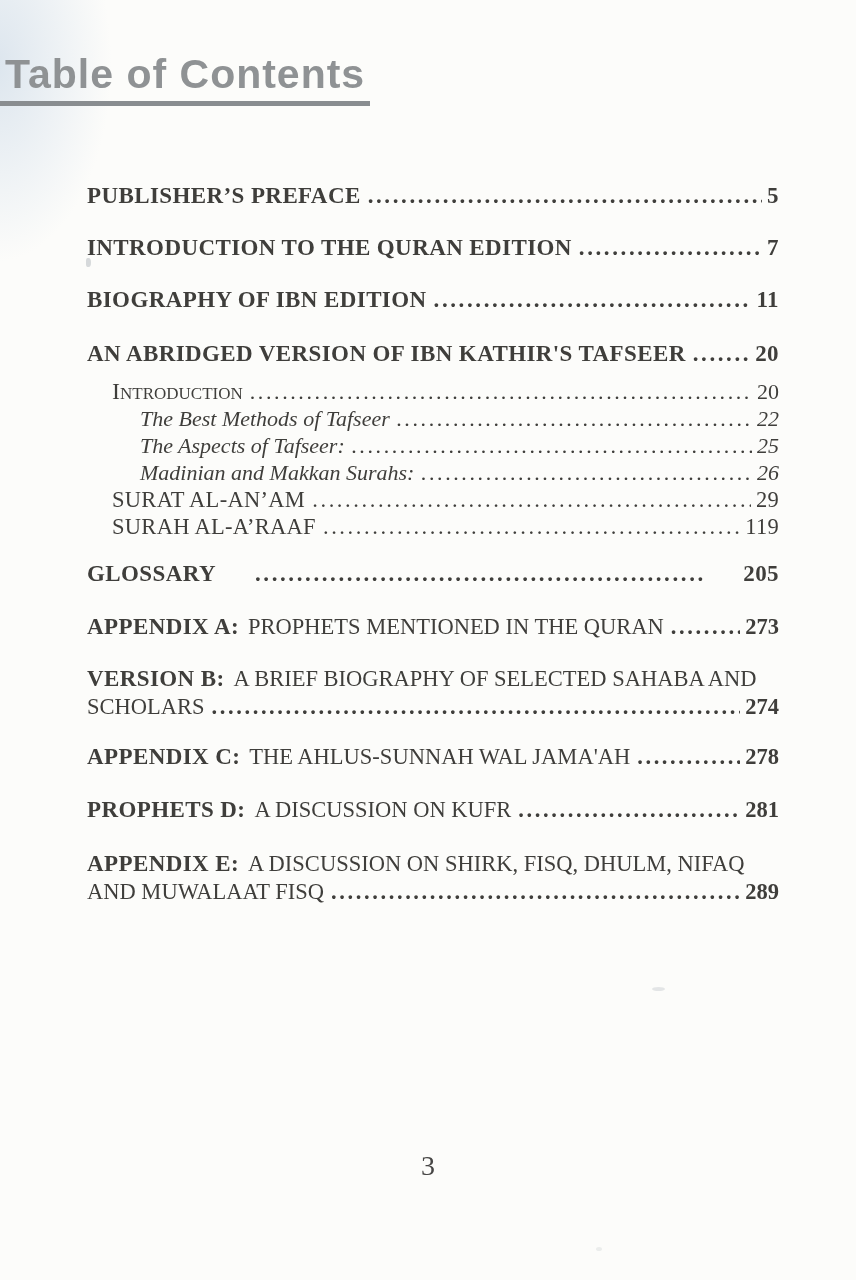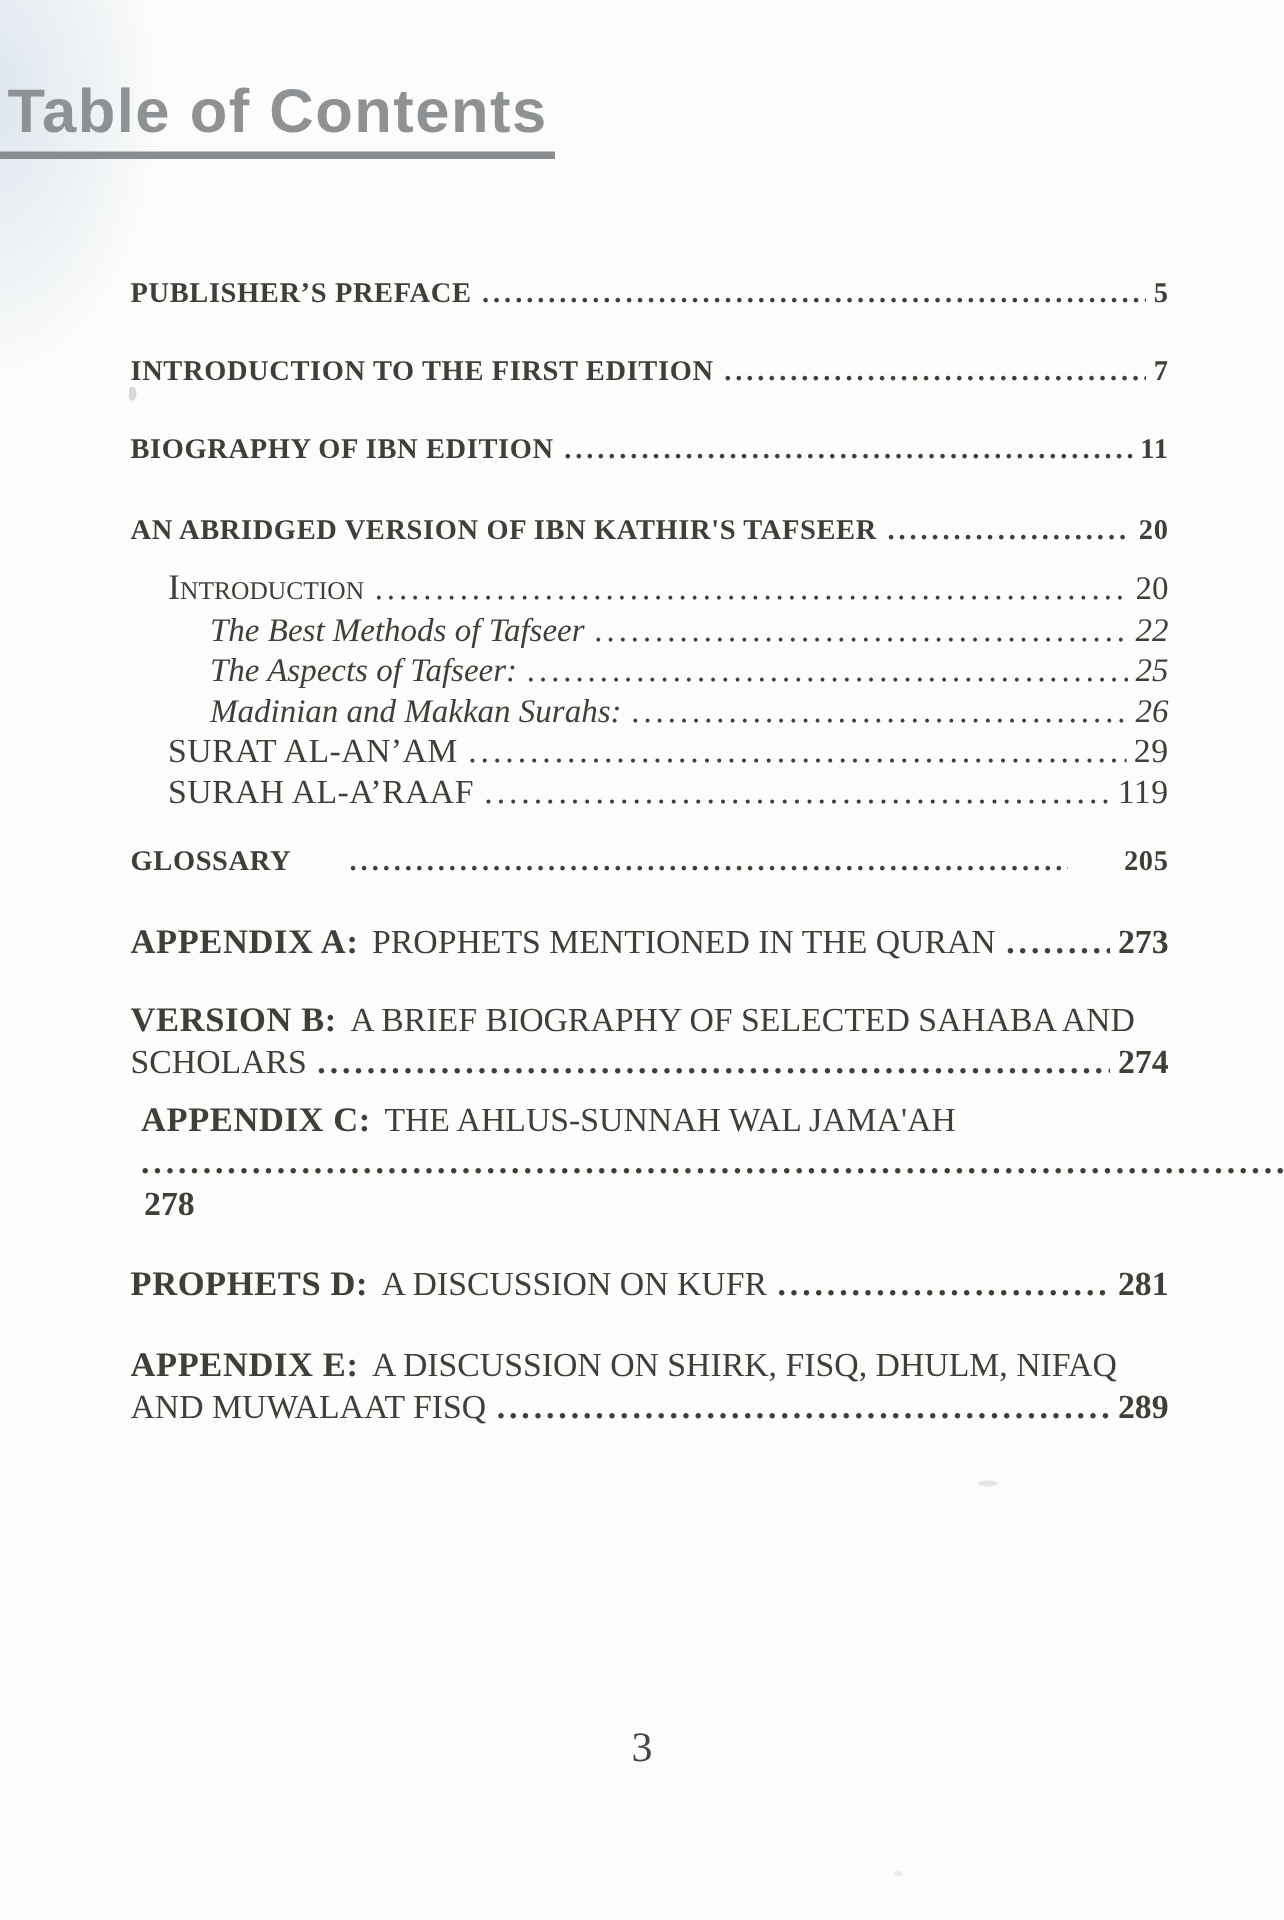--- a/index.html
+++ b/index.html
@@ -61,21 +61,21 @@
   .toc {
     position: absolute;
     left: 87px;
     right: 77px;
     top: 182px;
   }
   .row {
     display: flex;
     align-items: baseline;
     line-height: 28px;
-    font-size: 19px;
+    font-size: 23px;
   }
   .row .label { white-space: nowrap; flex: 0 0 auto; }
   .leader {
     flex: 1 1 auto;
     overflow: hidden;
     white-space: nowrap;
     margin: 0 3px 0 7px;
     min-width: 10px;
   }
   .leader::after {
@@ -95,21 +95,21 @@
   .appendix .prefix { font-weight: bold; letter-spacing: 0.4px; font-size: 23px; margin-right: 9px; }
   .appendix .page   { font-weight: bold; }
   .appendix .leader { font-weight: bold; }
 
   .row.twoline { display: block; }
   .twoline .line1 { white-space: nowrap; line-height: 28px; }
   .twoline .line2 { display: flex; align-items: baseline; line-height: 28px; }
 
   .mt10 { margin-top: 10px; }
   .mt20 { margin-top: 20px; gap: 32px; }
-  .mt22 { margin-top: 11px; flex-direction: column; }
+  .mt22 { margin-top: 22px; }
   .mt24 { margin-top: 24px; }
   .mt25 { margin-top: 25px; font-family: Liberation Serif, serif; }
   .mt26 { margin-top: 26px; }
 
   .folio {
     position: absolute;
     top: 1150px;
     left: 0;
     width: 100%;
     text-align: center;
@@ -132,21 +132,21 @@
 
   <div class="toc">
 
     <div class="row lvl-main">
       <span class="label">PUBLISHER’S PREFACE</span>
       <span class="leader"></span>
       <span class="page">5</span>
     </div>
 
     <div class="row lvl-main mt24">
-      <span class="label">INTRODUCTION TO THE FIRST EDITION</span>
+      <span class="label">INTRODUCTION TO THE QURAN EDITION</span>
       <span class="leader"></span>
       <span class="page">7</span>
     </div>
 
     <div class="row lvl-main mt24">
       <span class="label">BIOGRAPHY OF IBN EDITION</span>
       <span class="leader"></span>
       <span class="page">11</span>
     </div>
 

